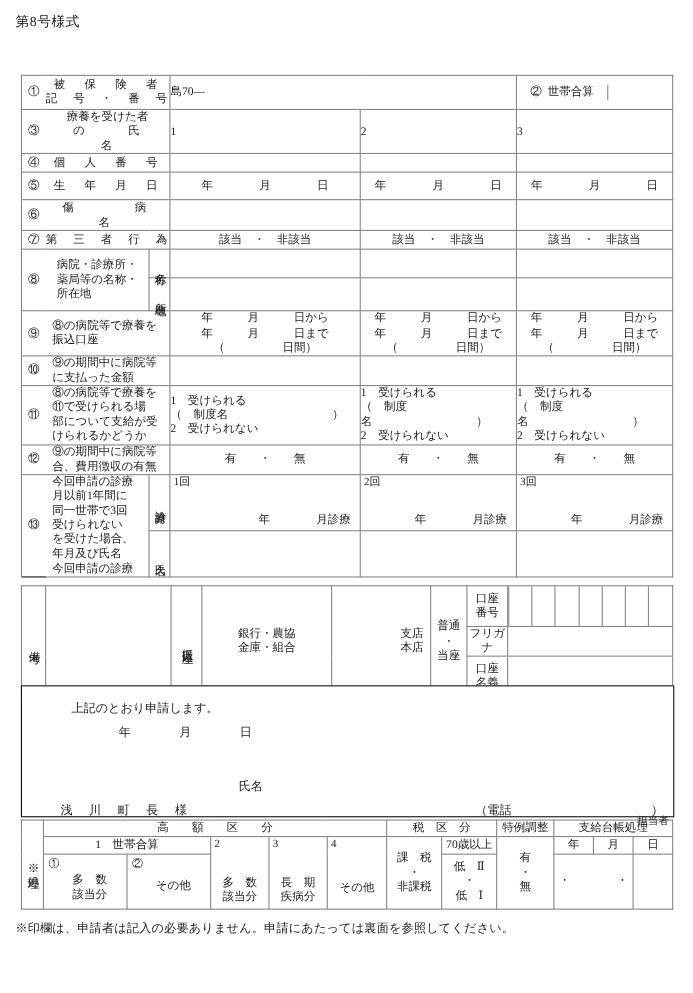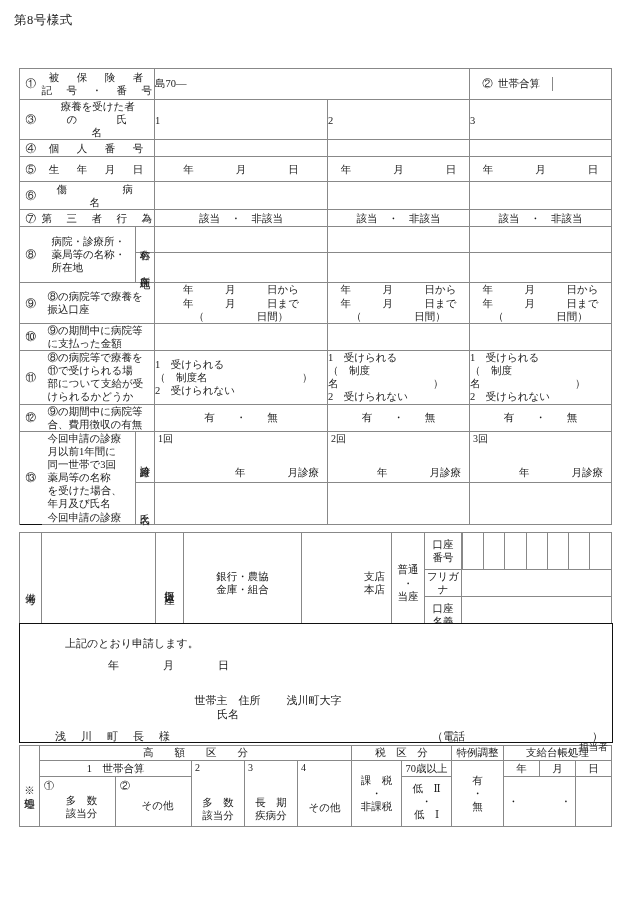--- a/index.html
+++ b/index.html
@@ -242,21 +242,21 @@
       <td class="hv">有　　・　　無</td>
       <td class="hv">有　　・　　無</td>
     </tr>
 
     <tr style="height:33px">
       <td class="hv nor nob" rowspan="2">⑬</td>
       <td class="two-line" rowspan="2" style="border-left:0;padding-left:6px">
         <div>今回申請の診療</div>
         <div>月以前1年間に</div>
         <div>同一世帯で3回</div>
-        <div>薬局等の名称</div>
+        <div>受けられない</div>
         <div>を受けた場合、</div>
         <div>年月及び氏名</div>
         <div>今回申請の診療</div>
       </td>
       <td class="vcell">
         <span class="vert">診療月</span>
       </td>
       <td class="top" style="position:relative">
         <div class="num" style="position:absolute;left:3px;top:1px">1回</div>
         <div style="position:absolute;right:8px;bottom:3px">年　　　　月診療</div>
@@ -349,23 +349,20 @@
         <div>名義</div>
       </td>
       <td></td>
     </tr>
   </tbody>
     </table>
 
   <div class="decl" style="left:19px;top:623px;width:592px;height:118px">
     <div style="left:45px;top:12px">上記のとおり申請します。</div>
     <div style="left:88px;top:34px">年　　　　月　　　　日</div>
-    <div style="left:158px;top:57px">
-      <span>世帯主　住所</span><span style="display:inline-block;width:26px"></span><span>浅川町大字</span>
-    </div>
     <div style="left:197px;top:83px">氏名</div>
     <div style="left:35px;top:105px;letter-spacing:2px">浅　川　町　長　様</div>
     <div style="left:412px;top:105px">（電話</div>
     <div style="left:572px;top:105px">）</div>
   </div>
 
   <table class="tbl" style="left:19px;top:745px;width:592px;">
     <colgroup>
       <col style="width:20px">
       <col style="width:76px">
@@ -455,14 +452,15 @@
       </td>
 
       <td class="hv" colspan="2">・　　　　・</td>
       <td class="hv" style="position:relative">
         <div class="sm" style="position:absolute;left:0;right:0;top:-35px">担当者</div>
       </td>
     </tr>
   </tbody>
     </table>
 
+  <div class="footnote">※印欄は、申請者は記入の必要ありません。申請にあたっては裏面を参照してください。</div>
 
 </div>
 
 </body></html>

